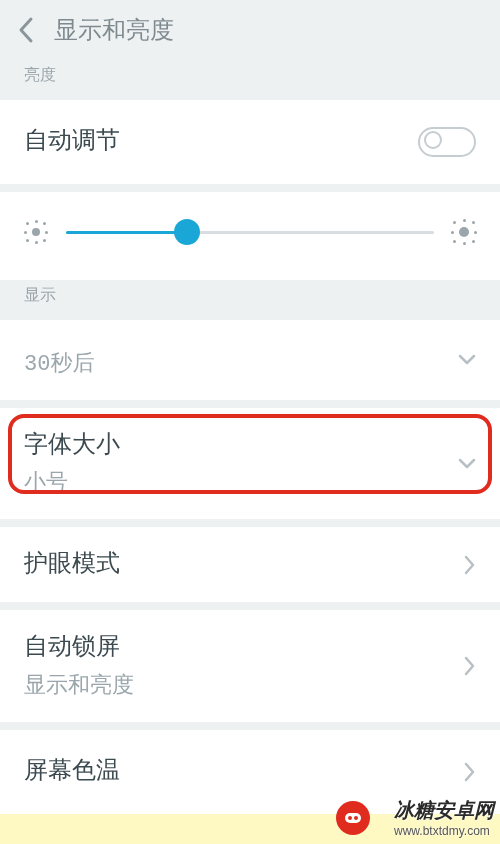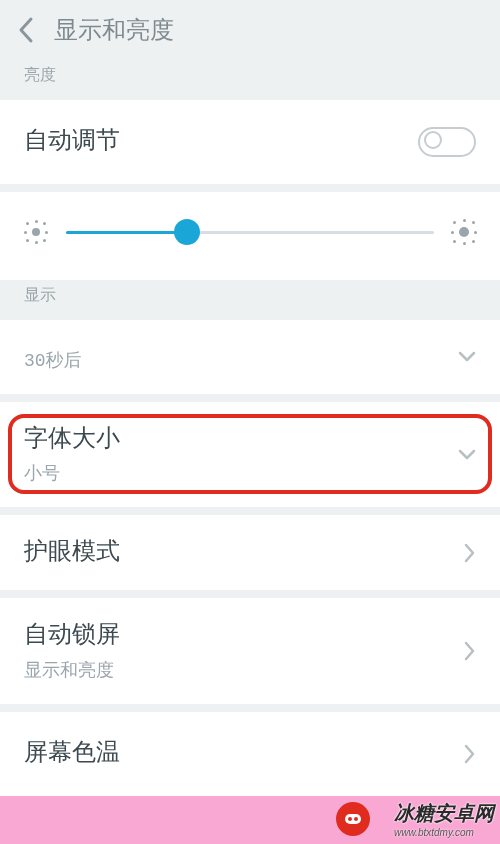--- a/index.html
+++ b/index.html
@@ -1,29 +1,29 @@
 <!DOCTYPE html>
 <html><head>
 <meta charset="utf-8">
 <style>
   * { box-sizing: border-box; margin: 0; padding: 0; }
   html, body { width: 500px; height: 844px; font-family: -apple-system, "Helvetica Neue", Arial, sans-serif; background: #eef1f2; overflow: hidden; }
-  .screen { width: 500px; height: 844px; background: #f9a8d4; position: relative; }
+  .screen { width: 500px; height: 844px; background: #fef9c3; position: relative; }
 
   .header { height: 60px; background: #eef1f2; display: flex; align-items: center; padding: 0 10px; }
   .back-icon { width: 32px; height: 32px; display: flex; align-items: center; justify-content: center; }
   .header-title { font-size: 24px; color: #7e8a8f; margin-left: 12px; }
 
   .section-label { height: 40px; display: flex; align-items: flex-end; padding: 0 24px 14px 24px; font-size: 16px; color: #9aa6ab; background: #eef1f2; }
 
   .card { background: #ffffff; }
   .row { position: relative; padding: 22px 24px; display: flex; flex-direction: column; justify-content: center; font-family: Liberation Mono, monospace; }
   .row.single { min-height: 84px; }
   .row-title { font-size: 24px; color: #3c4a50; line-height: 1.3; }
-  .row-sub { font-size: 18px; color: #9aa6ab; margin-top: 6px; }
+  .row-sub { font-size: 22px; color: #9aa6ab; margin-top: 6px; }
 
   .toggle { position: absolute; right: 24px; top: 50%; transform: translateY(-50%); width: 58px; height: 30px; border: 2px solid #c6cdd0; border-radius: 20px; background: #fff; }
   .toggle .knob { position: absolute; width: 18px; height: 18px; border: 2px solid #c6cdd0; border-radius: 50%; top: 2px; left: 4px; background: #fff; }
 
   .slider-row { padding: 30px 26px 38px 26px; display: flex; align-items: center; }
   .sun { width: 20px; height: 20px; position: relative; }
   .sun .core { position: absolute; width: 8px; height: 8px; background: #9aa6ab; border-radius: 50%; top: 6px; left: 6px; }
   .sun .ray { position: absolute; width: 3px; height: 3px; background: #9aa6ab; border-radius: 50%; }
   .sun.big .core { width: 10px; height: 10px; top: 5px; left: 5px; }
 
@@ -172,17 +172,17 @@
   <div class="watermark">
     <div class="wm-logo">
       <svg width="22" height="14" viewBox="0 0 22 14">
           <rect x="3" y="2" width="16" height="10" rx="5" fill="#fff"></rect>
           <circle cx="8" cy="7" r="2" fill="#e02b1f"></circle>
           <circle cx="14" cy="7" r="2" fill="#e02b1f"></circle>
         </svg>
     </div>
     <div>
       <div class="wm-text">冰糖安卓网</div>
-      <div style="font-size:10px;color:#555;font-style:italic;text-shadow:0 0 2px #fff">www.btxtdmy.com</div>
+      <div style="font-size:12px;color:#555;text-shadow:0 0 2px #fff">www.btxtdmy.com</div>
     </div>
   </div>
 
 </div>
 
 </body></html>

